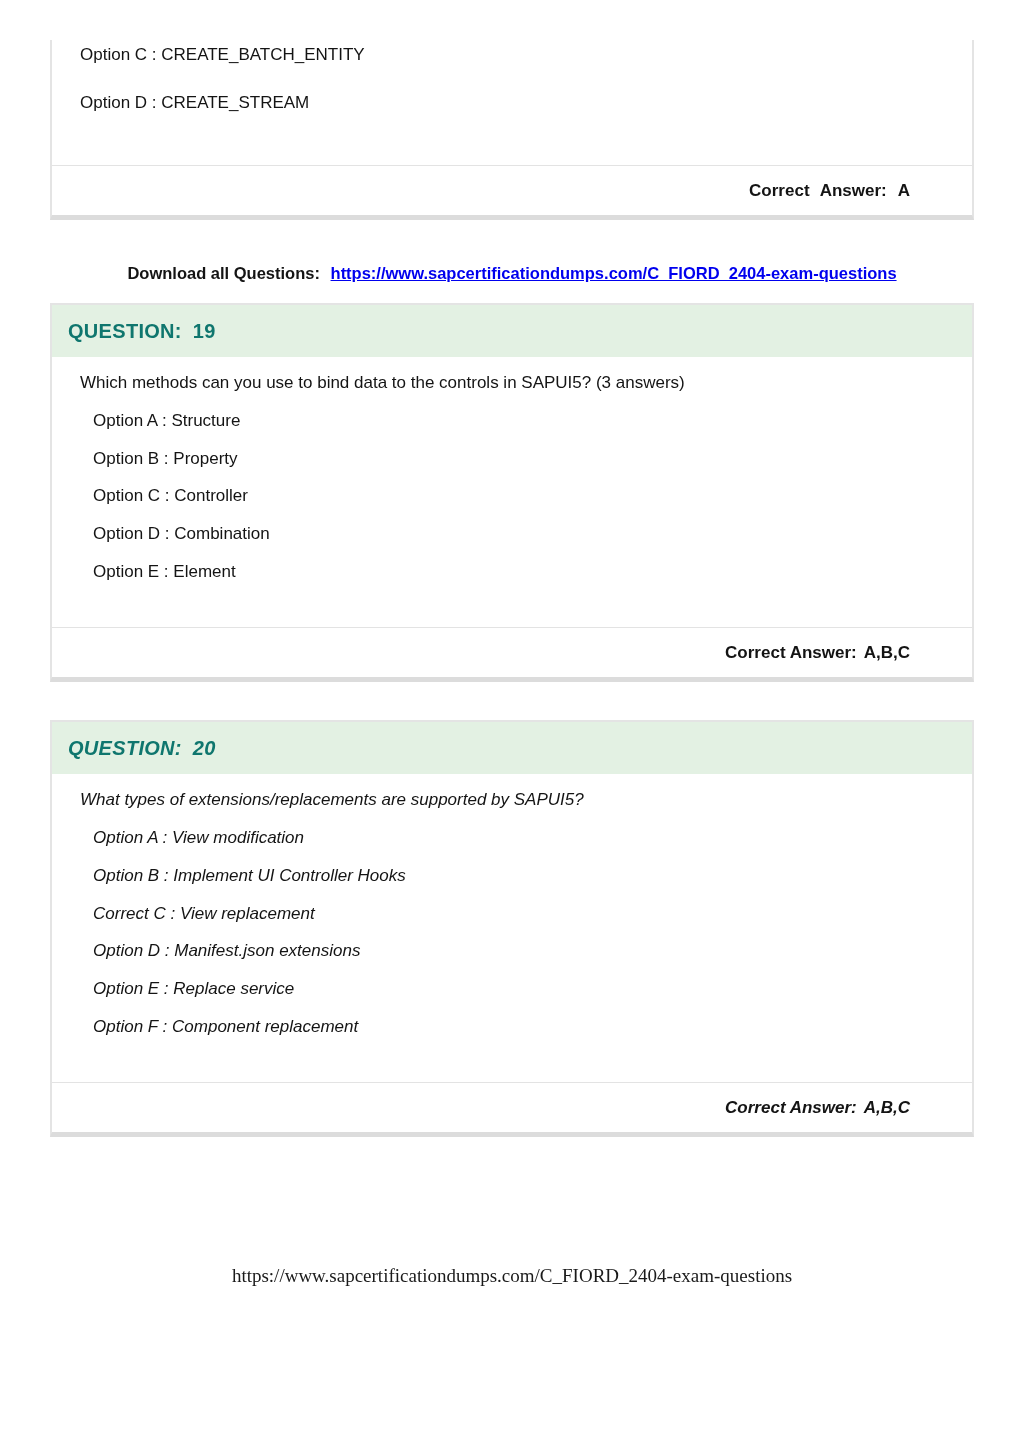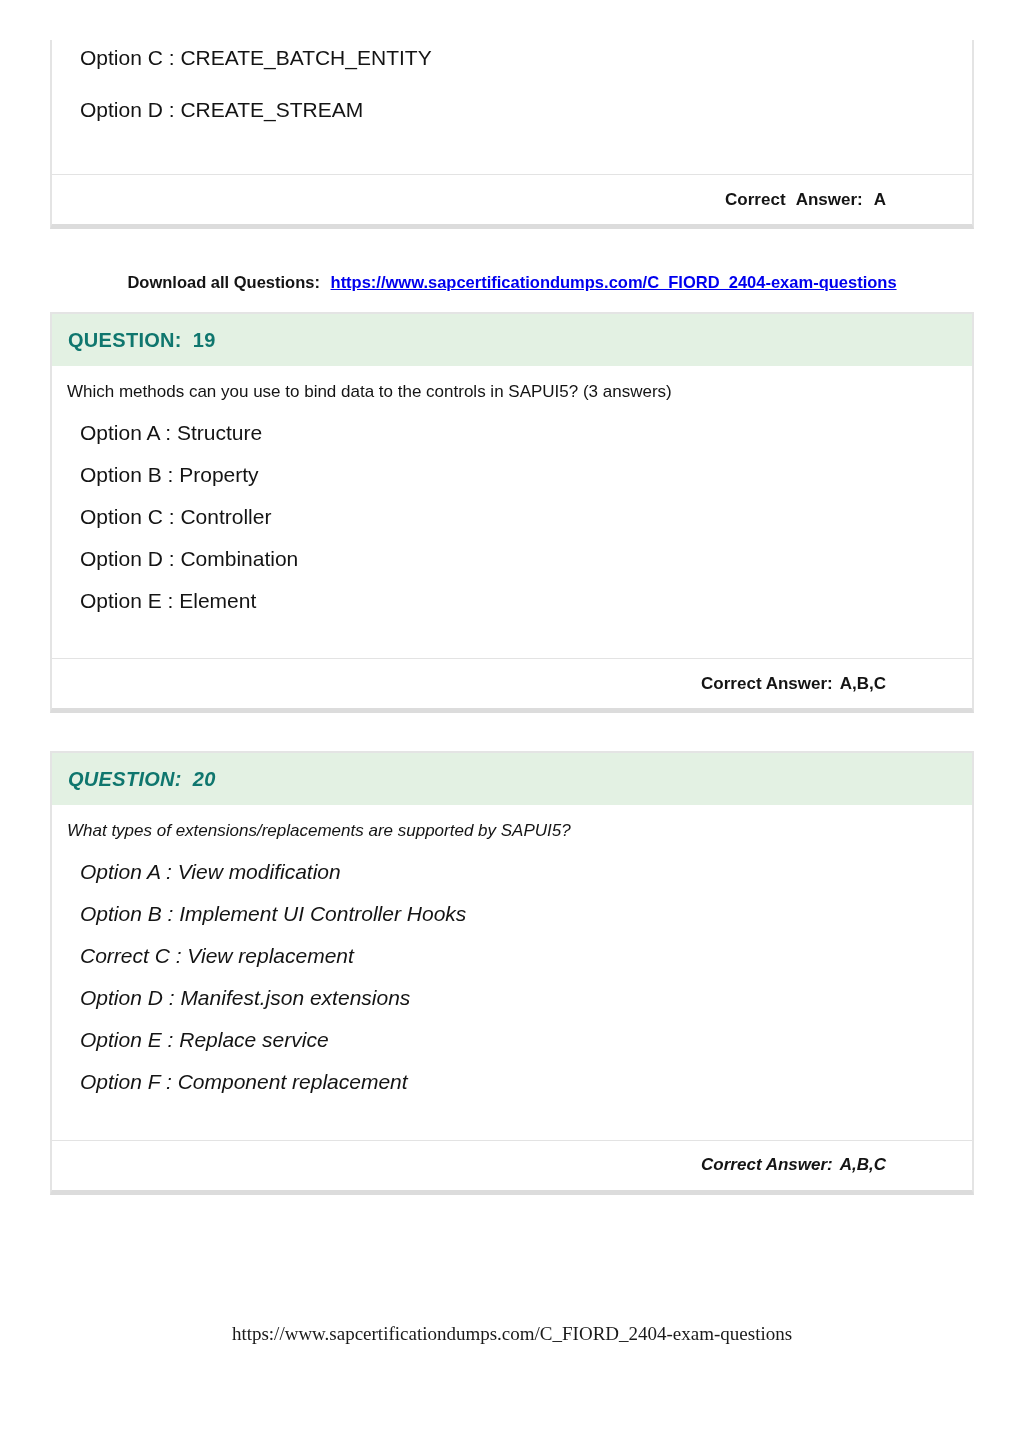--- a/index.html
+++ b/index.html
@@ -30,43 +30,43 @@
   .qheader {
     background: #e3f1e3;
     padding: 15px 15px 14px 16px;
     font-size: 20px;
     font-weight: bold;
     letter-spacing: 0.3px;
     color: #0f766e;
   }
   .qheader .qnum { margin-left: 11px; }
 
-  .qbody { padding: 17px 15px 46px 15px; }
+  .qbody { padding: 17px 15px 46px 28px; }
   .partial .qbody { padding: 6px 15px 53px 15px; }
 
   .qtext {
     margin: 0;
     font-size: 17px;
     line-height: 1.1;
   }
   .option {
     margin: 19px 0 0 13px;
-    font-size: 21px;
+    font-size: 17px;
     line-height: 1.1;
   }
   .partial .option { margin-top: 0; }
   .partial .option + .option { margin-top: 29px; }
 
   .answer-row {
     border-top: 1px solid #e3e3e3;
     height: 50px;
     display: flex;
     align-items: center;
     justify-content: flex-end;
-    padding-right: 86px;
+    padding-right: 62px;
     font-weight: bold;
     font-size: 17px;
     gap: 7px;
   }
   .partial .answer-row { word-spacing: 6px; gap: 11px; }
 
   .download-row {
     margin: 44px 50px 20px 50px;
     text-align: center;
     font-size: 16.5px;

